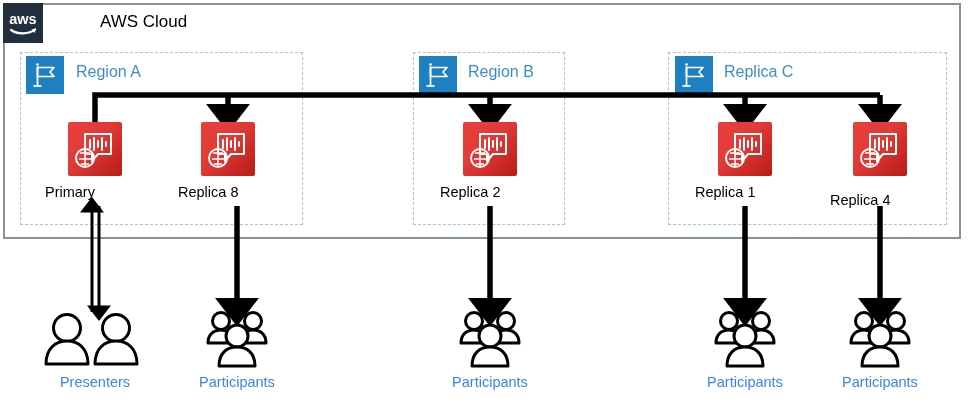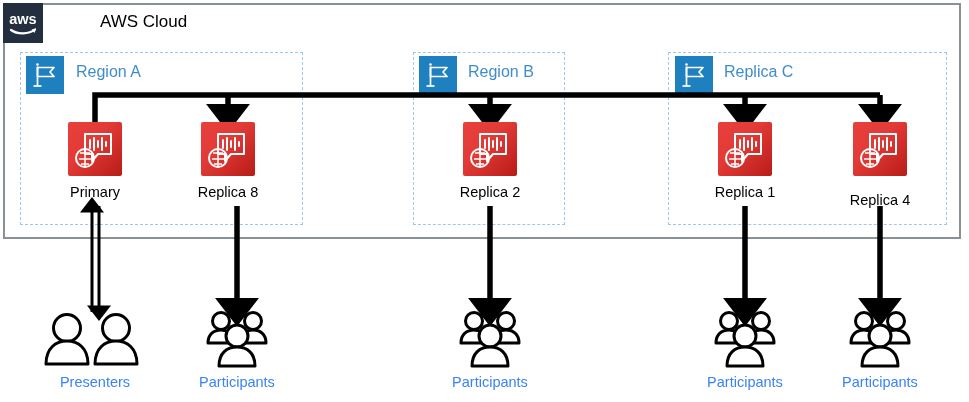--- a/index.html
+++ b/index.html
@@ -18,21 +18,21 @@
 
   
   .region-box{position:absolute;top:52px;height:173px;box-sizing:border-box;
        border:1.6px dashed #9EC7ED;background:transparent;}
   .region-flag{position:absolute;width:38px;height:38px;background:#1F80C0;}
   .region-label{position:absolute;font-size:16px;color:#3F8CCB;white-space:nowrap;}
 
   
   .node{position:absolute;width:54px;height:54px;border-radius:2px;
        background:linear-gradient(135deg,#E8403C 0%,#E23A36 42%,#B81C18 100%);}
-  .node-label{position:absolute;font-size:14.5px;color:#000;text-align:center;
+  .node-label{position:absolute;font-size:14.5px;color:#000;
        white-space:nowrap;}
 
   
   .people{position:absolute;}
   .people-label{position:absolute;font-size:14.5px;color:#3b82f6;text-align:center;
        white-space:nowrap;}
 
   svg{display:block;overflow:visible;}
   #edges{position:absolute;left:0;top:0;width:969px;height:402px;
        pointer-events:none;}

